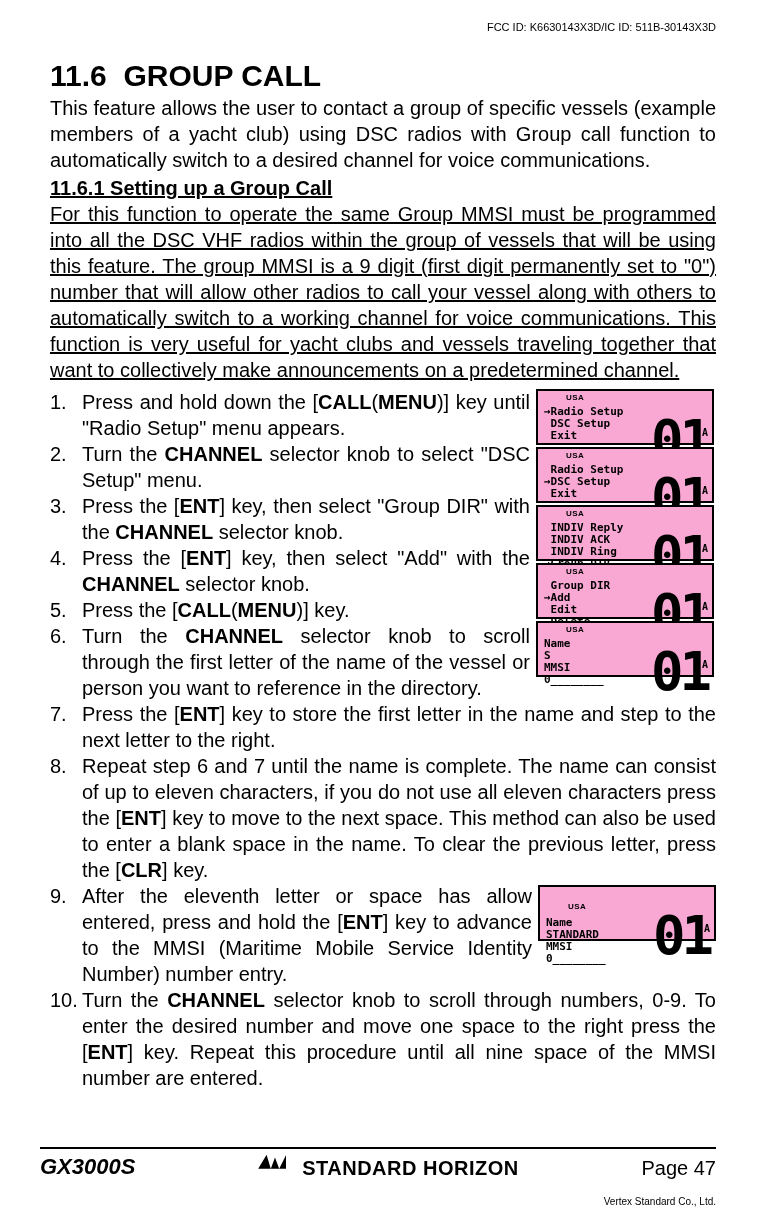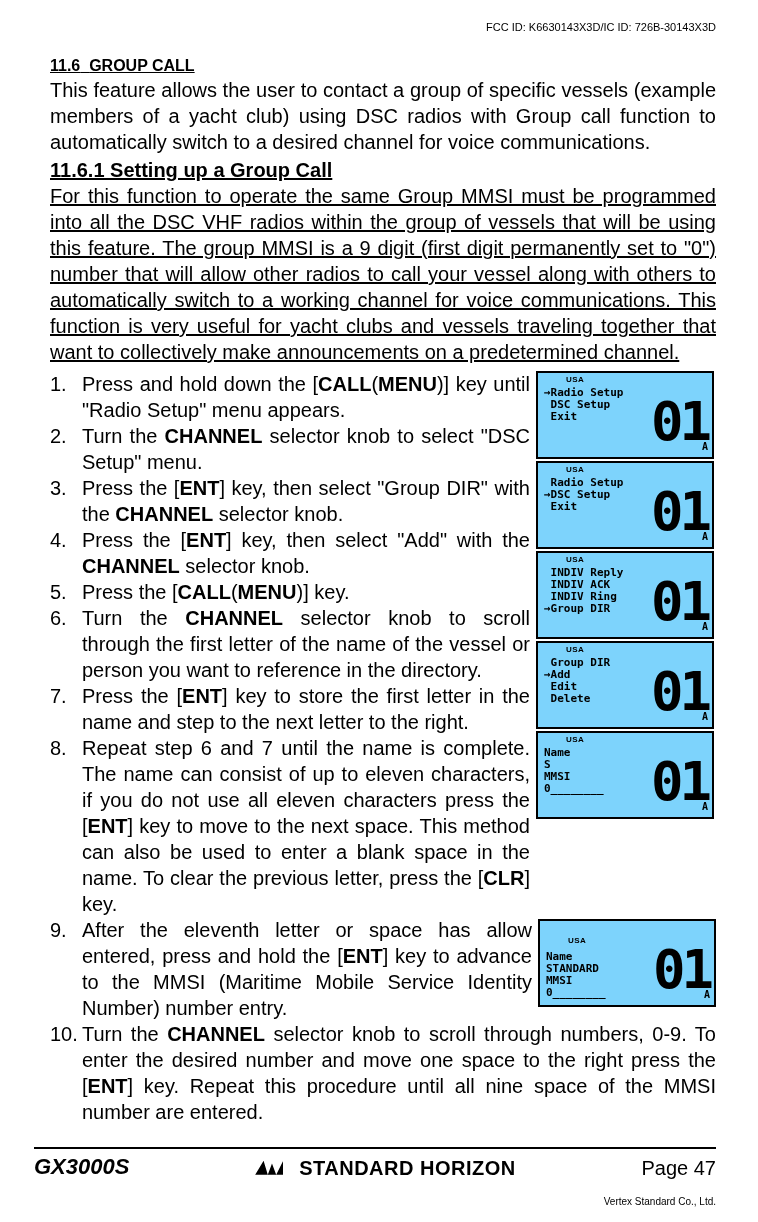--- a/index.html
+++ b/index.html
@@ -14,23 +14,22 @@
     font-size: 20px;
     line-height: 1.3;
   }
   .fcc-line {
     text-align: right;
     font-size: 11px;
     margin-bottom: 22px;
     padding-right: 0;
   }
   h2.section-title {
-    font-size: 16px;
-    font-weight: bold;
-    text-decoration: underline;
+    font-size: 30px;
+    font-weight: bold;
   }
   p.intro {
     margin-bottom: 2px;
     text-align: justify;
   }
   h3.subsection {
     font-size: 20px;
     font-weight: bold;
     text-decoration: underline;
   }
@@ -46,24 +45,24 @@
     float: right;
     width: 180px;
     margin-left: 6px;
   }
   .figures-right .lcd {
     margin-bottom: 2px;
   }
   .lcd {
     border: 2px solid #000;
     width: 178px;
-    height: 88px;
+    height: 56px;
     padding: 2px 4px 2px 6px;
     position: relative;
-    background:#7dd3fc;
+    background:#f9a8d4;
   }
   .lcd .usa {
     font-size: 8px;
     font-weight: bold;
     margin-left: 22px;
     letter-spacing: 0.5px;
   }
   .lcd .rows {
     display:flex;
     flex-direction:row;
@@ -113,37 +112,36 @@
     flex: 1;
   }
   .fig-inline {
     float:right;
     margin-left:6px;
     margin-top:2px;
   }
   .footer {
     position: absolute;
     bottom: 40px;
-    left: 34px;
+    left: 40px;
     right: 42px;
     border-top: 2px solid #000;
     padding-top: 4px;
     display:flex;
     align-items:center;
     justify-content:space-between;
     font-size:20px;
   }
   .footer .model {
     font-style: italic;
     font-weight: bold;
     font-size:22px;
   }
   .footer .brand {
     display:flex;
-    align-items:center;
     gap:16px;
     font-weight:bold;
     letter-spacing:0.5px;
   }
   .footer .brand .logo {
     width:28px; height:14px;
     background:#000;
     clip-path: polygon(0 100%, 30% 0, 45% 100%, 60% 20%, 75% 100%, 100% 0, 100% 100%);
   }
   .vertex {
@@ -151,21 +149,21 @@
     bottom:14px;
     right:42px;
     font-size:10px;
   }
   b { font-weight: bold; }
   .menu-text { font-family: Arial, sans-serif; }
 </style>
 </head>
 <body>
 
-<div class="fcc-line">FCC ID: K6630143X3D/IC ID: 726B-30143X3D</div>
+<div class="fcc-line">FCC ID: K6630143X3D/IC ID: 511B-30143X3D</div>
 
 <h2 class="section-title">
   <span>11.6</span>&nbsp;&nbsp;<span>GROUP CALL</span>
 </h2>
 
 <p class="intro">This feature allows the user to contact a group of specific vessels (example members of a yacht club) using DSC radios with Group call function to automatically switch to a desired channel for voice communications.</p>
 
 <h3 class="subsection">11.6.1 Setting up a Group Call</h3>
 
 <p class="subtext">For this function to operate the same Group MMSI must be programmed into all the DSC VHF radios within the group of vessels that will be using this feature. The group MMSI is a 9 digit (first digit permanently set to "0") number that will allow other radios to call your vessel along with others to automatically switch to a working channel for voice communications. This function is very useful for yacht clubs and vessels traveling together that want to collectively make announcements on a predetermined channel.</p>

